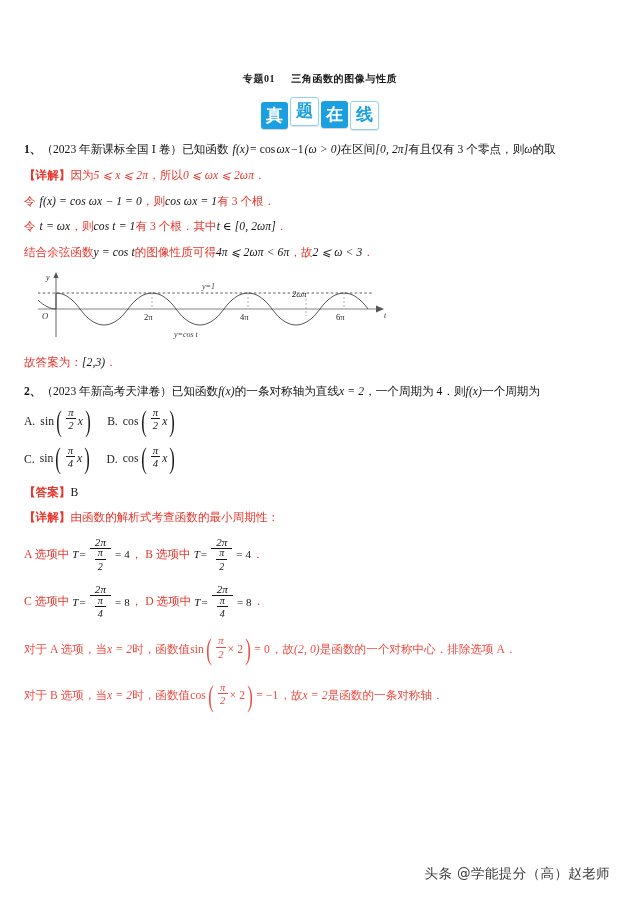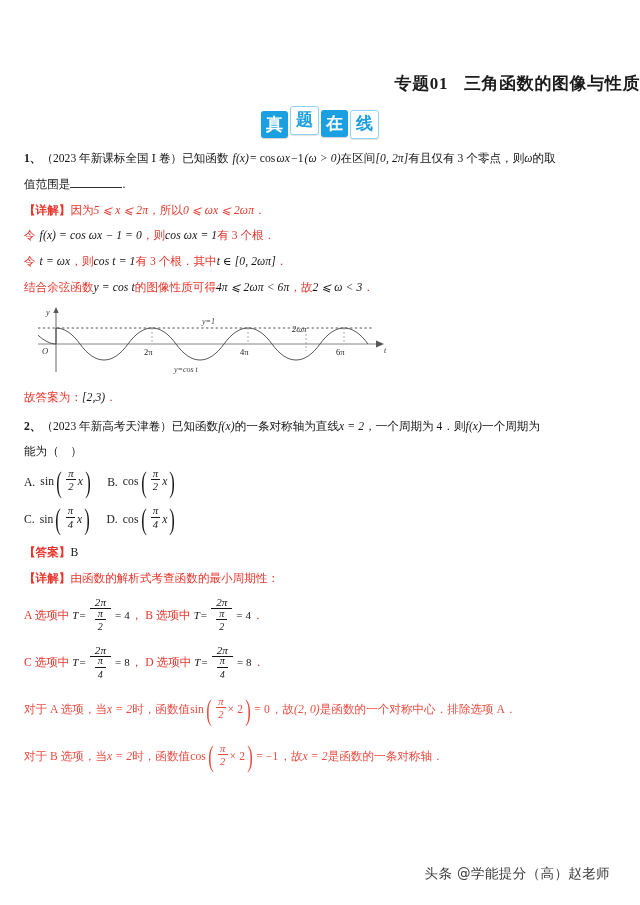--- a/index.html
+++ b/index.html
@@ -18,22 +18,22 @@
   .page {
     position: absolute;
     inset: 0;
     padding: 0;
   }
 
   
   .title {
     margin: 0;
     padding-top: 72px;
-    text-align: right;
-    font-size: 17px;
+    text-align: center;
+    font-size: 10px;
     font-weight: bold;
     letter-spacing: 0.6px;
     color: #1b1b1b;
   }
   .title .t-gap { display:inline-block; width: 16px; }
 
   
   .badge-wrap {
     margin-top: 14px;
     text-align: center;
@@ -197,23 +197,20 @@
       <span class="tile hollow t2">题</span>
       <span class="tile solid t3">在</span>
       <span class="tile hollow t4">线</span>
     </span>
   </div>
 
   <div class="content">
 
     <p class="line q">
       <b>1、</b><span>（2023 年新课标全国 Ⅰ 卷）</span><span>已知函数</span><span class="sp"></span><span class="m"><span>f</span><span>(x)</span><span class="op">= cos</span><span>ωx</span><span class="op">−1</span><span>(ω &gt; 0)</span></span><span>在区间</span><span class="m up">[0, 2π]</span><span>有且仅有 3 个零点，则</span><span class="m">ω</span><span>的取</span>
-    </p>
-    <p class="line">
-      <span>值范围是</span><span class="blank"></span><span>.</span>
     </p>
 
 
     <p class="line">
       <span class="lbl">【详解】</span><span class="red">因为</span><span class="m red">5 ⩽ x ⩽ 2π</span><span class="red">，所以</span><span class="m red">0 ⩽ ωx ⩽ 2ωπ</span><span class="red">．</span>
     </p>
 
     <p class="line">
       <span class="red">令</span><span class="sp"></span><span class="m">f(x) = cos ωx − 1 = 0</span><span class="red">，则</span><span class="m">cos ωx = 1</span><span class="red">有 3 个根．</span>
     </p>
@@ -272,23 +269,20 @@
       </svg>
     </div>
 
     <p class="line">
       <span class="red">故答案为：</span><span class="m up">[2,3)</span><span class="red">．</span>
     </p>
 
     <p class="line q">
       <b>2、</b><span>（2023 年新高考天津卷）</span><span>已知函数</span><span class="m">f(x)</span><span>的一条对称轴为直线</span><span class="m">x = 2</span><span>，一个周期为 4．则</span><span class="m">f(x)</span><span>一个周期为</span>
     </p>
-    <p class="line">
-      <span>能为（　）</span>
-    </p>
 
     <div class="options">
       <div class="optrow">
         <span class="opt">
           <span class="tag">A.</span>
           <span class="m"><span class="up">sin</span><span class="bigparen">(</span><span class="frac">
                 <span class="num">π</span>
                 <span class="den">2</span>
               </span><span>x</span><span class="bigparen">)</span></span>
         </span>

